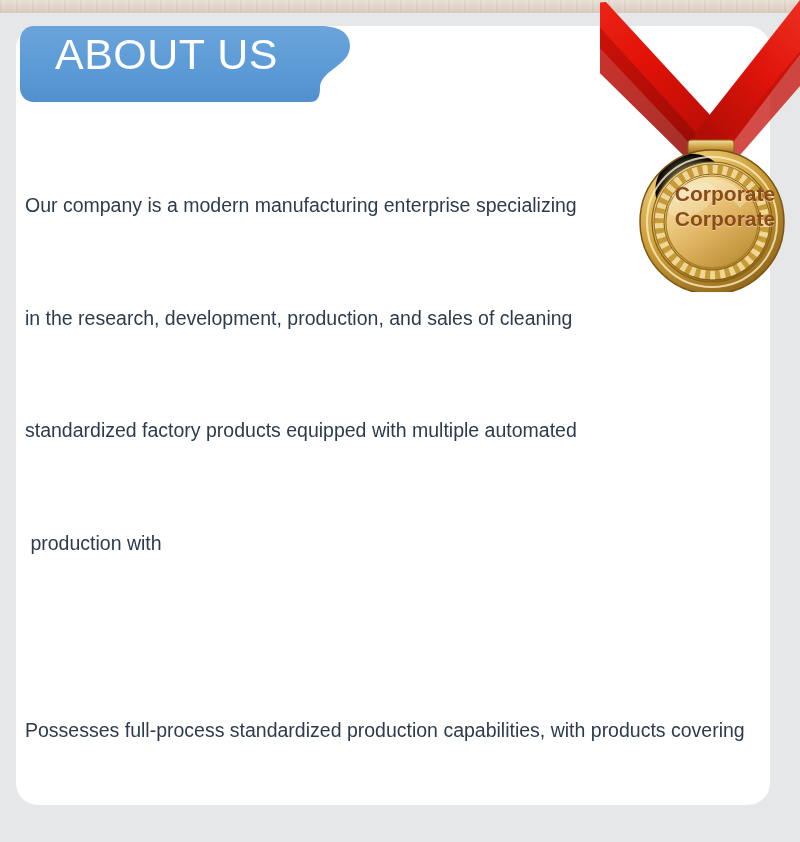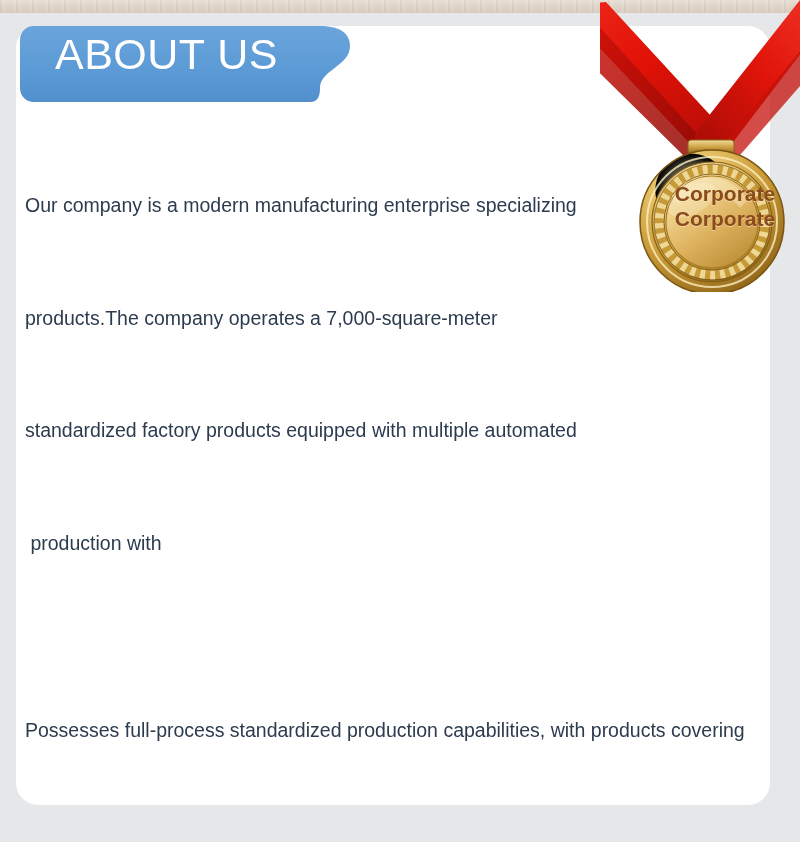--- a/index.html
+++ b/index.html
@@ -219,21 +219,21 @@
 </div>
 <div id="medal-label">
   <div>Corporate</div>
   <div>Corporate</div>
 </div>
 
 <div id="body-copy">
 
   <div class="para" id="para-1">
     <span class="ln">Our company is a modern manufacturing enterprise specializing</span>
-    <span class="ln">products.The company operates a 7,000-square-meter</span>
+    <span class="ln">in the research, development, production, and sales of cleaning</span>
     <span class="ln">standardized factory products equipped with multiple automated</span>
     <span class="ln"> production with</span>
   </div>
 
   <div class="para" id="para-2">
     <span class="ln">Possesses full-process standardized production capabilities, with products covering</span>
     
     
     
     

